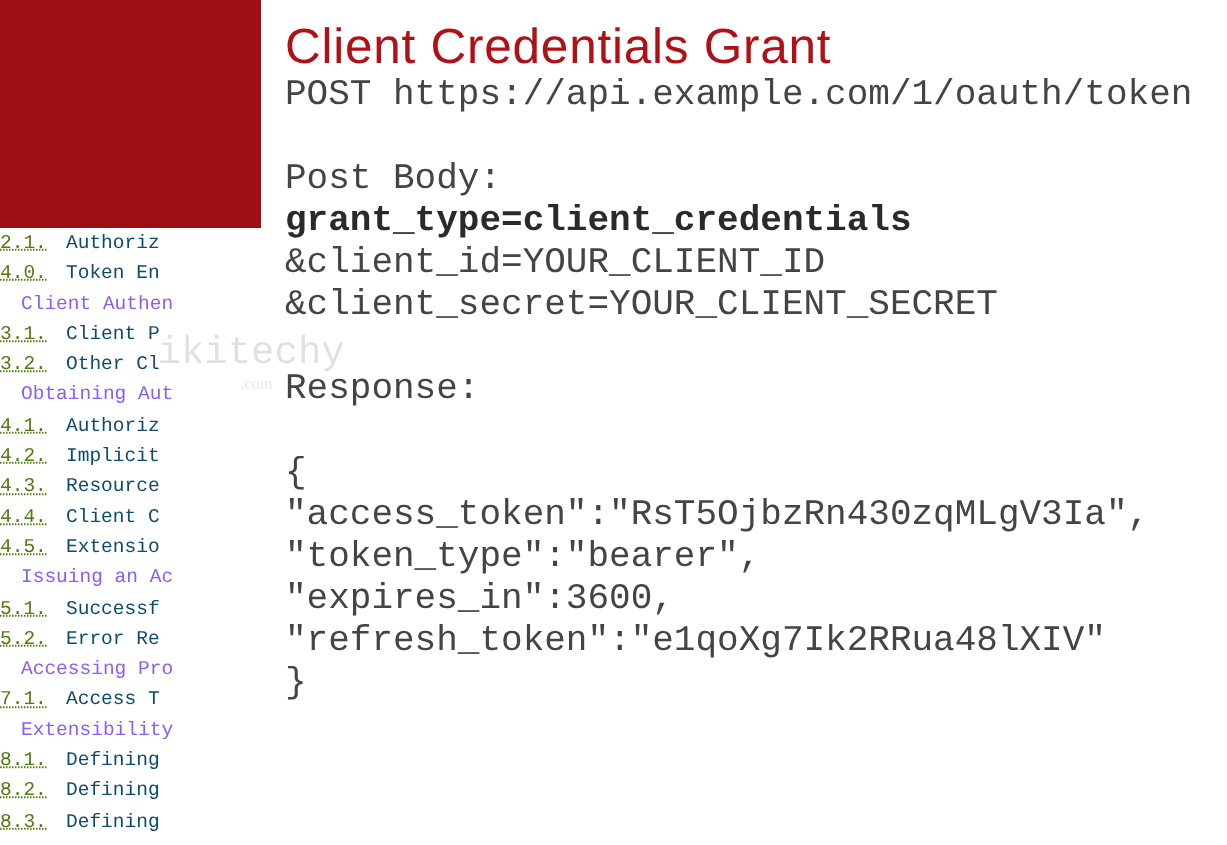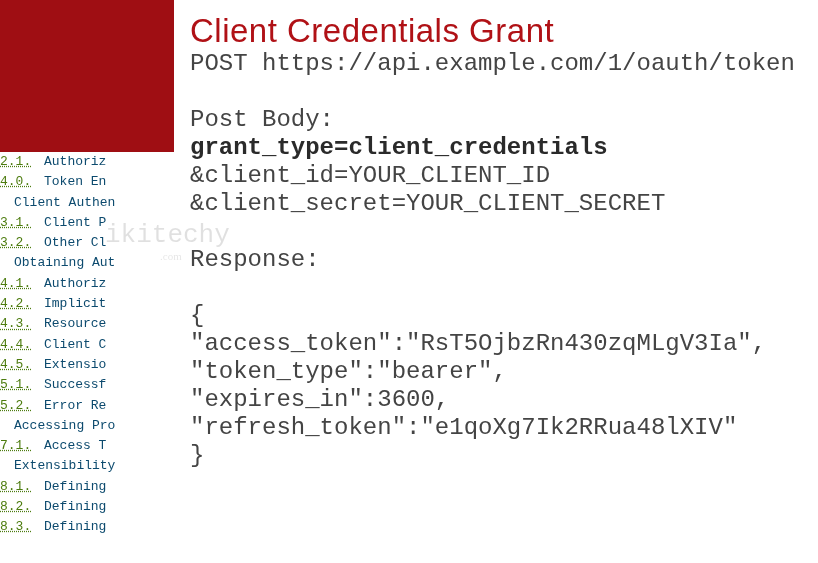--- a/index.html
+++ b/index.html
@@ -36,21 +36,21 @@
   .toc-num {
     color: #4d7c0f;
     text-decoration: underline dotted;
     min-width: 44px;
   }
   .toc-text {
     color: #0c4a6e;
     text-align: right;
   }
   .toc-title {
-    color: #0c4a6e;
+    color: #8b5cf6;
     padding-left: 14px;
   }
   .main {
     position: absolute;
     left: 190px;
     top: 12px;
     right: 12px;
     bottom: 0;
   }
   .title {
@@ -127,20 +127,21 @@
       <span class="toc-text">  Resource</span>
     </div>
     <div class="toc-row">
       <span class="toc-num">4.4.</span>
       <span class="toc-text">  Client C</span>
     </div>
     <div class="toc-row">
       <span class="toc-num">4.5.</span>
       <span class="toc-text">  Extensio</span>
     </div>
+    <div class="toc-title">Issuing an Ac</div>
     <div class="toc-row">
       <span class="toc-num">5.1.</span>
       <span class="toc-text">  Successf</span>
     </div>
     <div class="toc-row">
       <span class="toc-num">5.2.</span>
       <span class="toc-text">  Error Re</span>
     </div>
     <div class="toc-title">Accessing Pro</div>
     <div class="toc-row">

